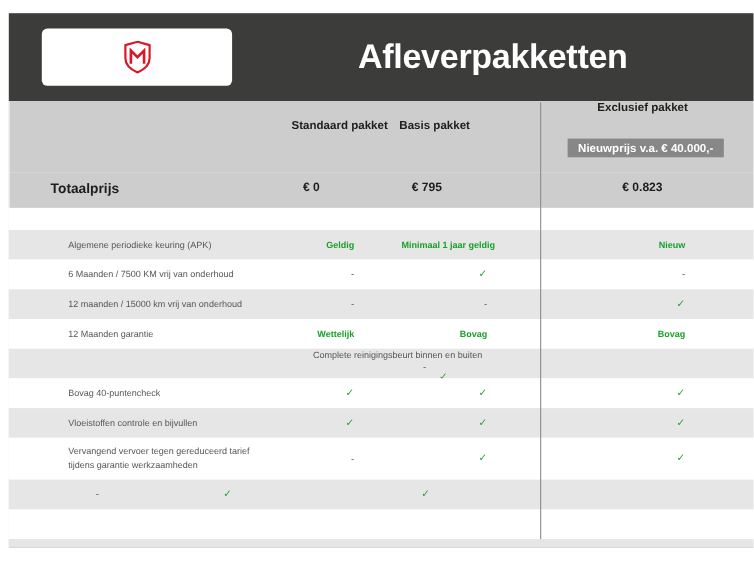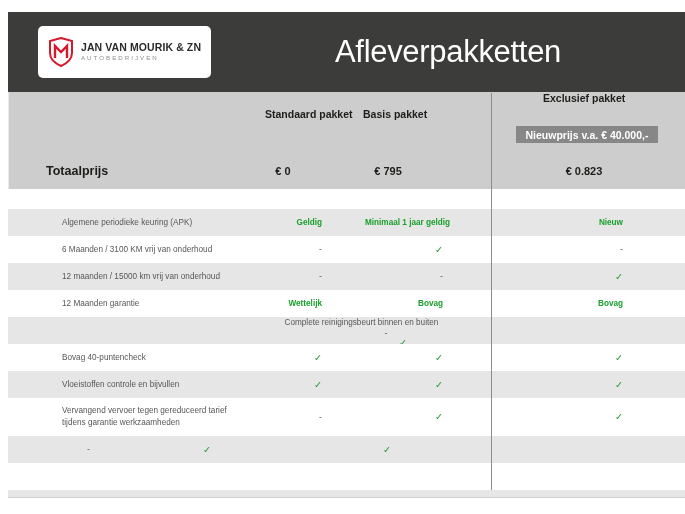--- a/index.html
+++ b/index.html
@@ -82,21 +82,21 @@
     position: absolute;
     left: 203px;
     top: 0;
     width: 474px;
     height: 80px;
     display: flex;
     align-items: center;
     justify-content: center;
     color: #ffffff;
     font-size: 31px;
-    font-weight: normal;
+    font-weight: bold;
     letter-spacing: -0.3px;
   }
 
   
   .pkg-band {
     position: absolute;
     left: 8px;
     top: 92px;
     width: 677px;
     height: 65px;
@@ -255,24 +255,20 @@
 <div class="page">
 
   <div class="header-bar">
 
     <div class="logo-card">
       <div class="logo-inner">
         <svg class="logo-shield" viewBox="0 0 26 30">
           <path d="M13 1 L24 4 L24 16 Q24 24 13 29 Q2 24 2 16 L2 4 Z" fill="none" stroke="#d7182a" stroke-width="2"></path>
           <path d="M7 21 L7 9 L13 15 L19 9 L19 21" fill="none" stroke="#d7182a" stroke-width="2.4" stroke-linejoin="miter"></path>
         </svg>
-        <div class="logo-words">
-          <div class="logo-name">JAN VAN MOURIK &amp; ZN</div>
-          <div class="logo-sub">AUTOBEDRIJVEN</div>
-        </div>
       </div>
     </div>
 
     <div class="header-title">Afleverpakketten</div>
   </div>
 
   <div class="pkg-band"></div>
   <div class="pkg-band-2"></div>
 
   <div class="pkg-label standaard">Standaard pakket</div>
@@ -290,21 +286,21 @@
 
   <div class="table" id="feature-table">
     <div class="spacer-row"></div>
   <div class="trow alt" style="height: 27px;">
         <div class="tfeature">Algemene periodieke keuring (APK)</div>
         <div class="tcell c1"><span class="val-text">Geldig</span></div>
         <div class="tcell c2"><span class="val-text">Minimaal 1 jaar geldig</span></div>
         <div class="tcell c3"><span class="val-text">Nieuw</span></div>
       </div>
       <div class="trow" style="height: 27px;">
-        <div class="tfeature">6 Maanden / 3100 KM vrij van onderhoud</div>
+        <div class="tfeature">6 Maanden / 7500 KM vrij van onderhoud</div>
         <div class="tcell c1"><span class="val-dash">-</span></div>
         <div class="tcell c2"><span class="val-check">✓</span></div>
         <div class="tcell c3"><span class="val-dash">-</span></div>
       </div>
       <div class="trow alt" style="height: 27px;">
         <div class="tfeature">12 maanden / 15000 km vrij van onderhoud</div>
         <div class="tcell c1"><span class="val-dash">-</span></div>
         <div class="tcell c2"><span class="val-dash">-</span></div>
         <div class="tcell c3"><span class="val-check">✓</span></div>
       </div>

